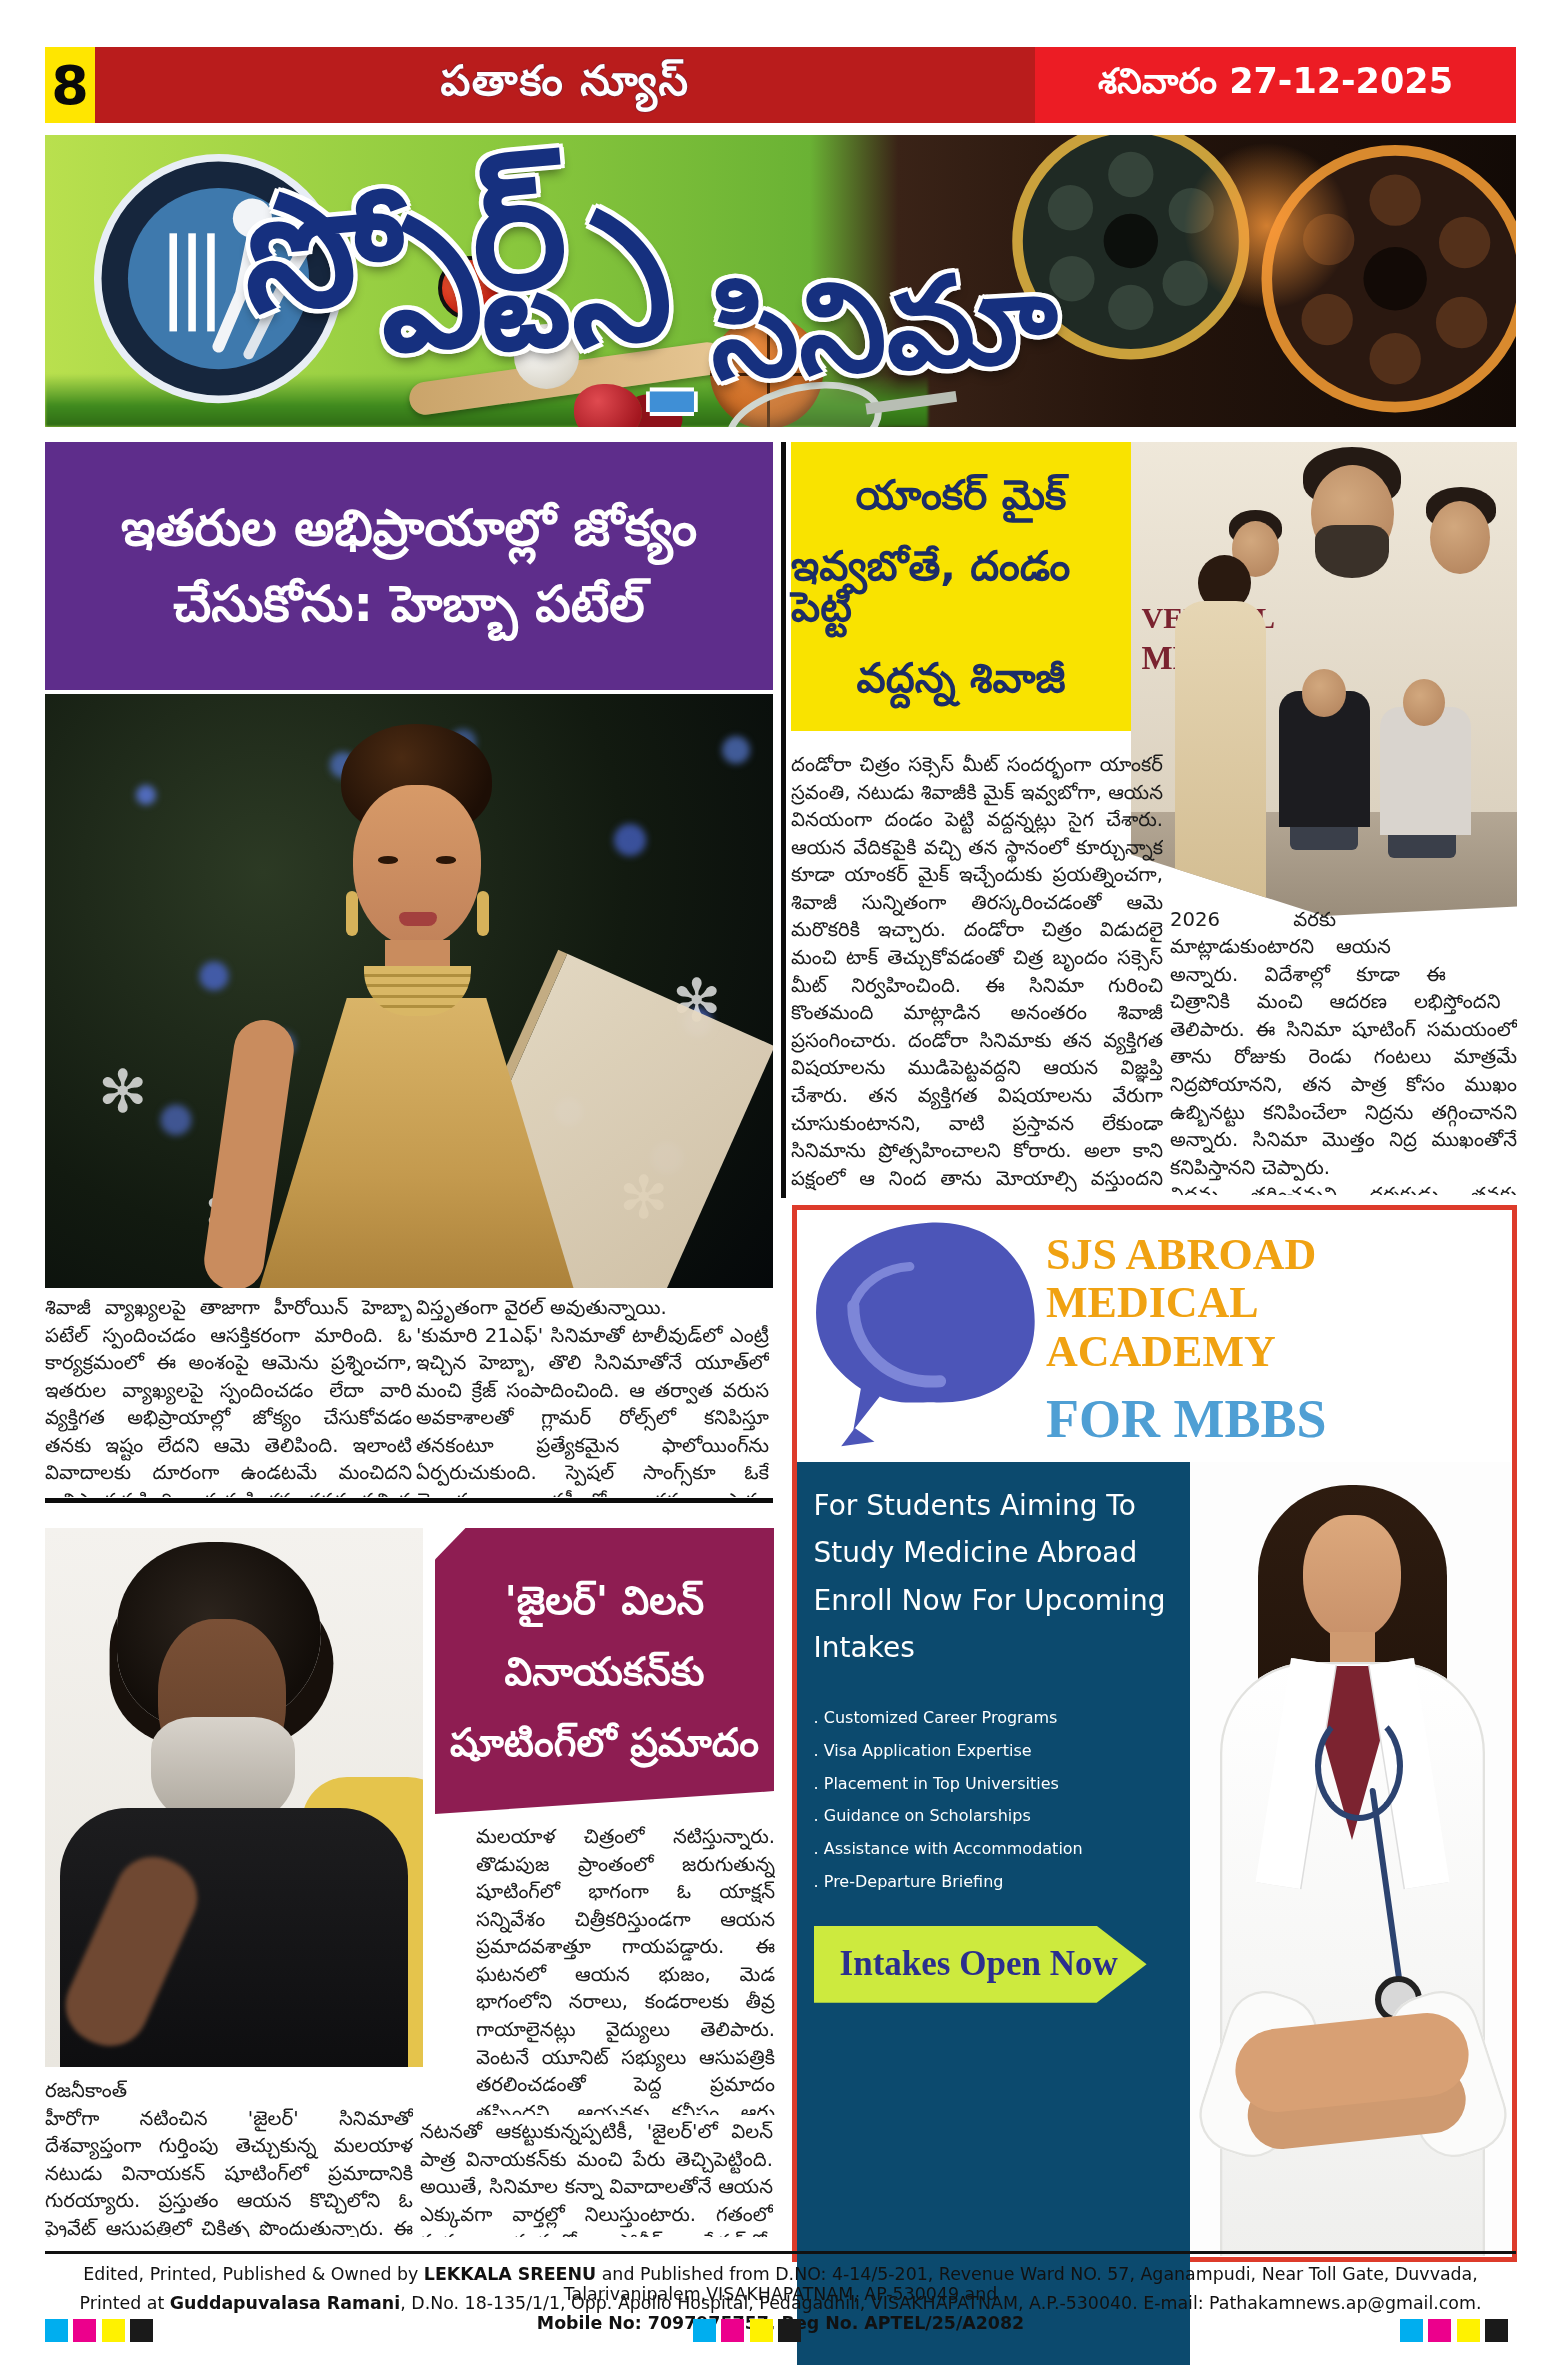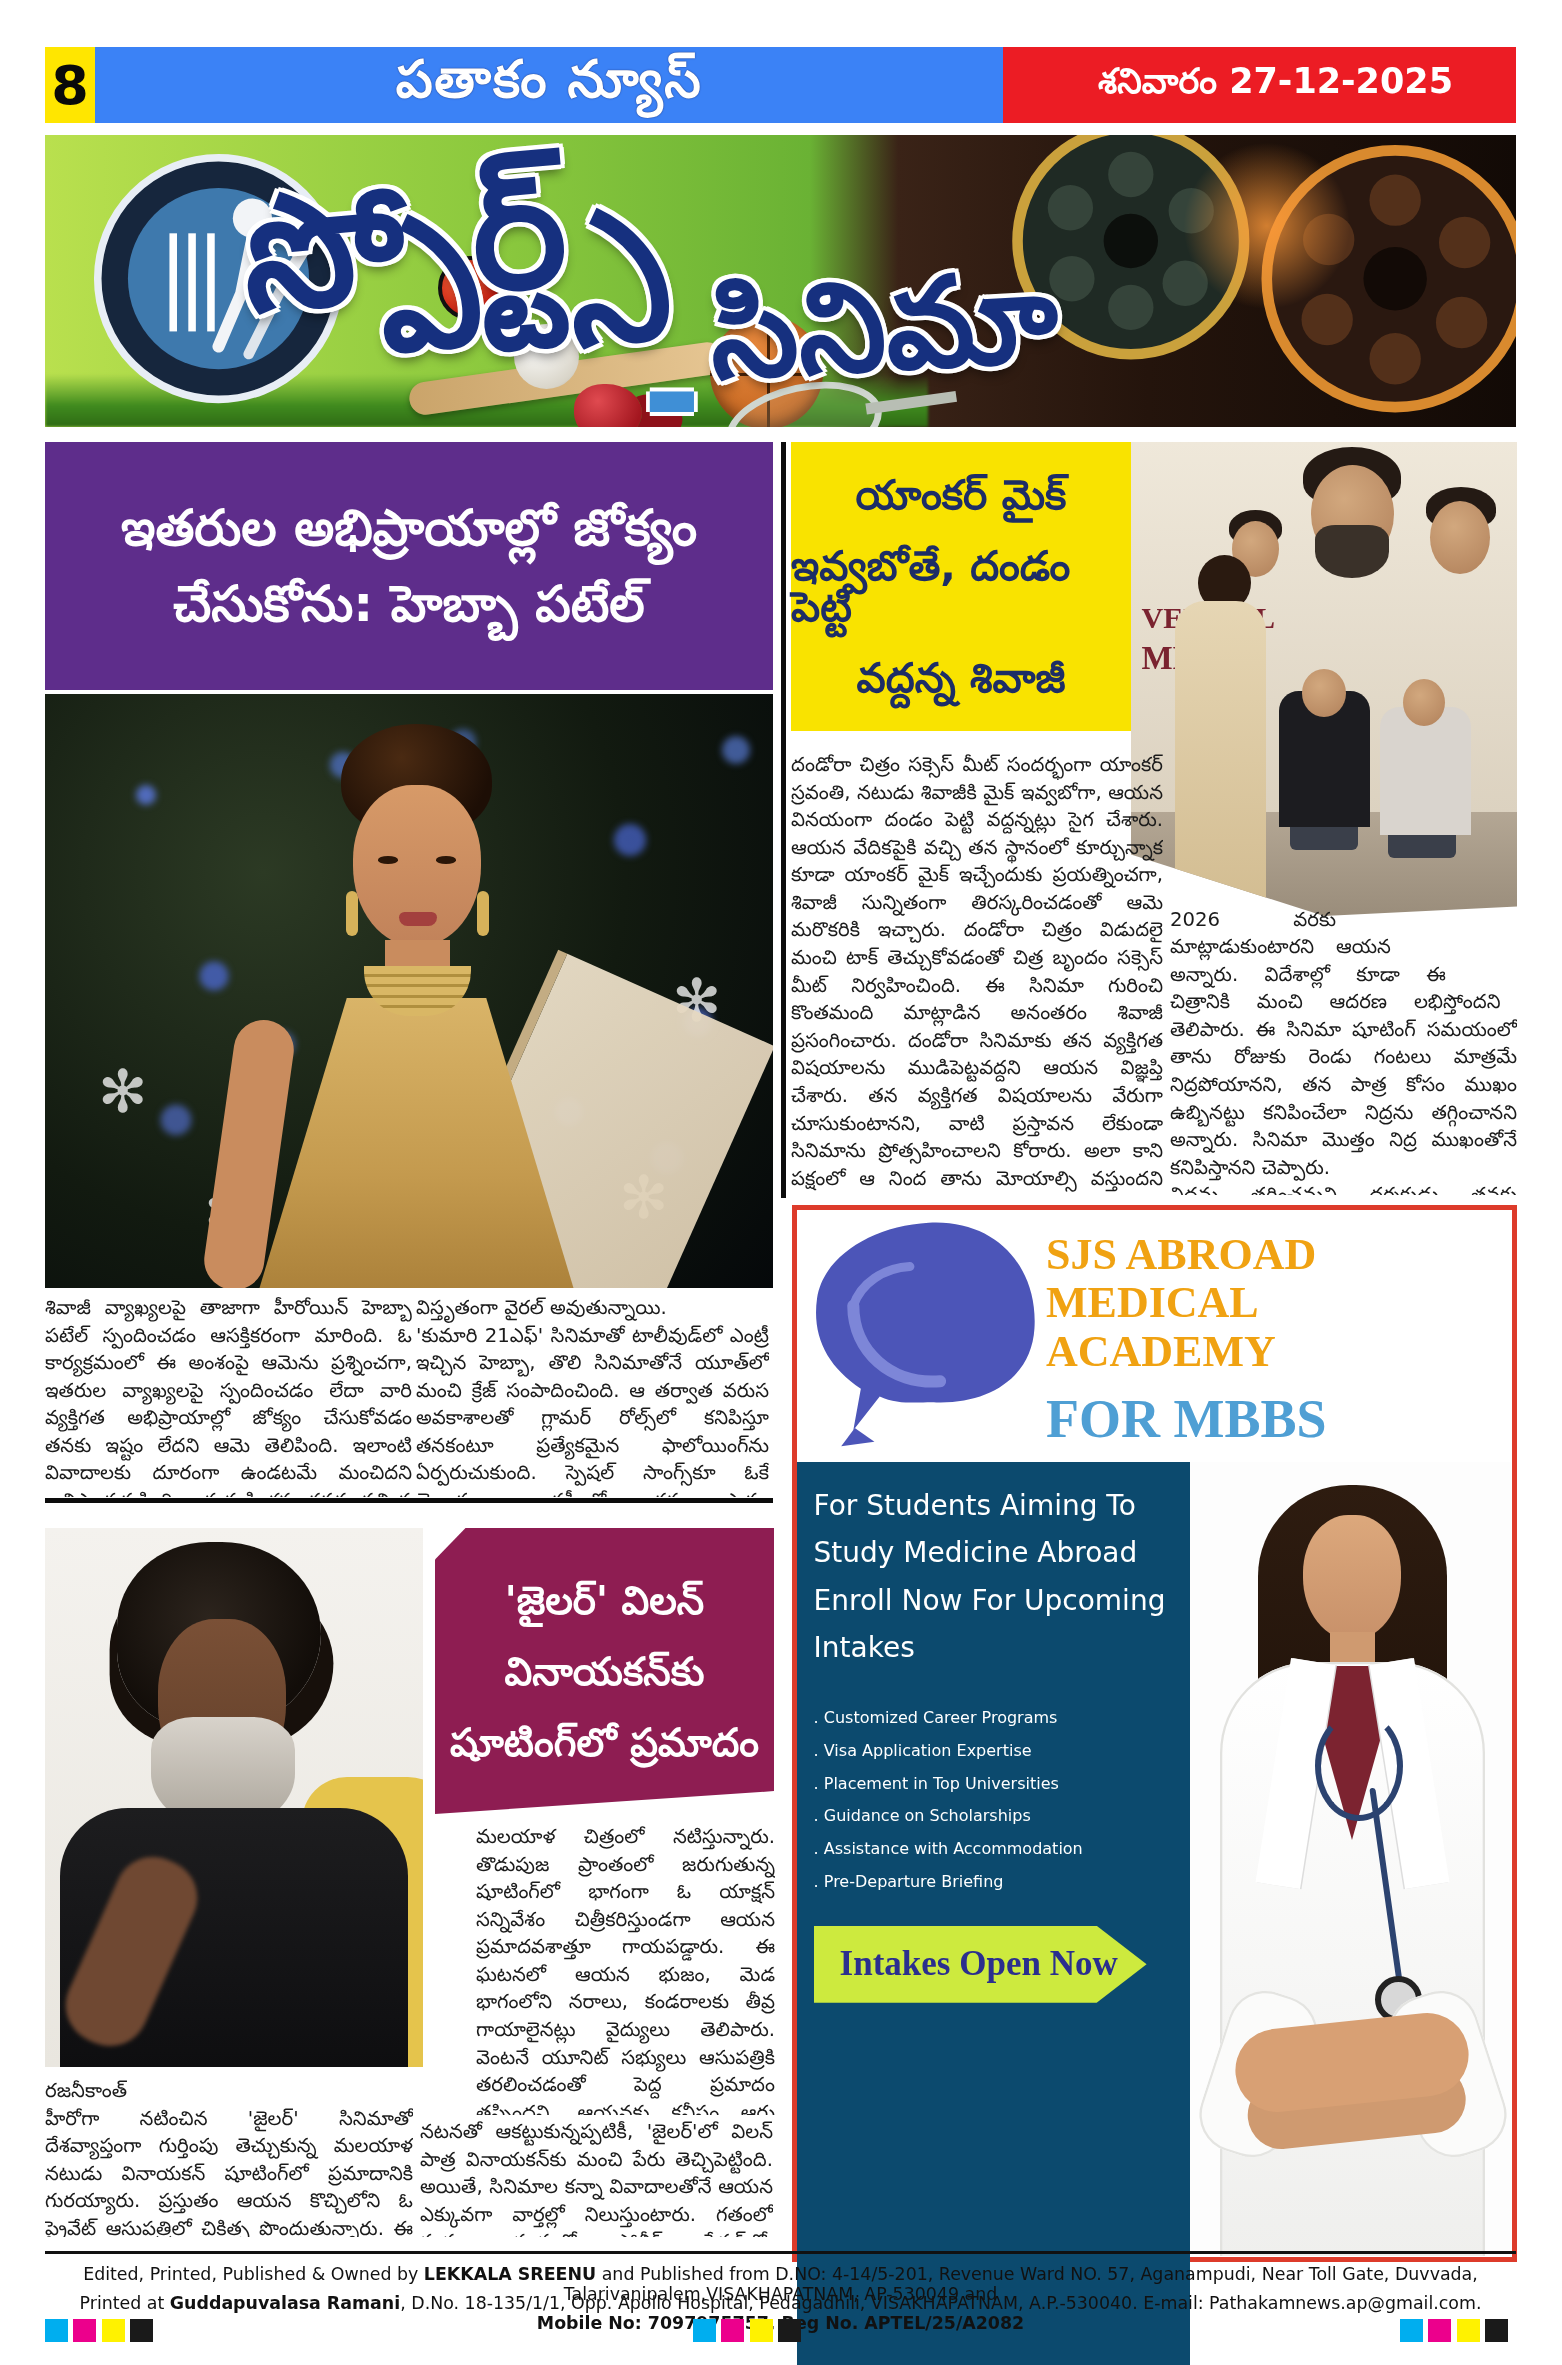--- a/index.html
+++ b/index.html
@@ -4,24 +4,24 @@
 <style>
   html,body{margin:0;padding:0;background:#ffffff;}
   .page{position:relative;width:1562px;height:2366px;background:#fff;
         font-family:"DejaVu Sans","Liberation Sans",sans-serif;overflow:hidden;}
   .abs{position:absolute;}
 
   
   .topbar{position:absolute;left:45px;top:47px;width:1471px;height:76px;display:flex;}
   .pagenum{width:50px;background:#ffe600;color:#0a0a0a;font-weight:bold;font-size:54px;
            display:flex;align-items:center;justify-content:center;}
-  .mastheadbar{flex:1;background:#3b82f6;color:#fff;display:flex;align-items:center;justify-content:center;
-           font-size:52px;font-weight:bold;letter-spacing:1.5px;text-shadow:0 0 1.5px #1a245f;}
+  .mastheadbar{flex:1;background:#b91c1c;color:#fff;display:flex;align-items:center;justify-content:center;
+           font-size:42px;font-weight:bold;letter-spacing:1.5px;text-shadow:0 0 1.5px #1a245f;}
   .datebar{width:481px;background:#ec1c24;color:#fff;display:flex;align-items:center;justify-content:center;
-           font-size:35px;font-weight:bold;padding-left:32px;}
+           font-size:35px;font-weight:bold;}
 
   
   .banner{position:absolute;left:45px;top:135px;width:1471px;height:292px;overflow:hidden;
           background:linear-gradient(90deg,#b9e04e 0%,#8cc93e 30%,#6ab234 52%,#3a2317 58%,#24140c 75%,#120a06 100%);}
   .banner .grass{position:absolute;left:0;bottom:0;width:60%;height:53px;
           background:linear-gradient(180deg,rgba(58,122,30,0),#3f8a1e 60%,#2e6a14);filter:blur(1.5px);}
   .emblem{position:absolute;left:15px;top:-30px;}
   .ballred{position:absolute;left:393px;top:121px;width:56px;height:56px;border-radius:50%;
           background:radial-gradient(circle at 35% 35%,#ff6a3a,#c31d12 70%,#7d0f08);border:4.5px solid #111;}
   .basketball{position:absolute;left:665px;top:181px;width:113px;height:113px;border-radius:50%;

